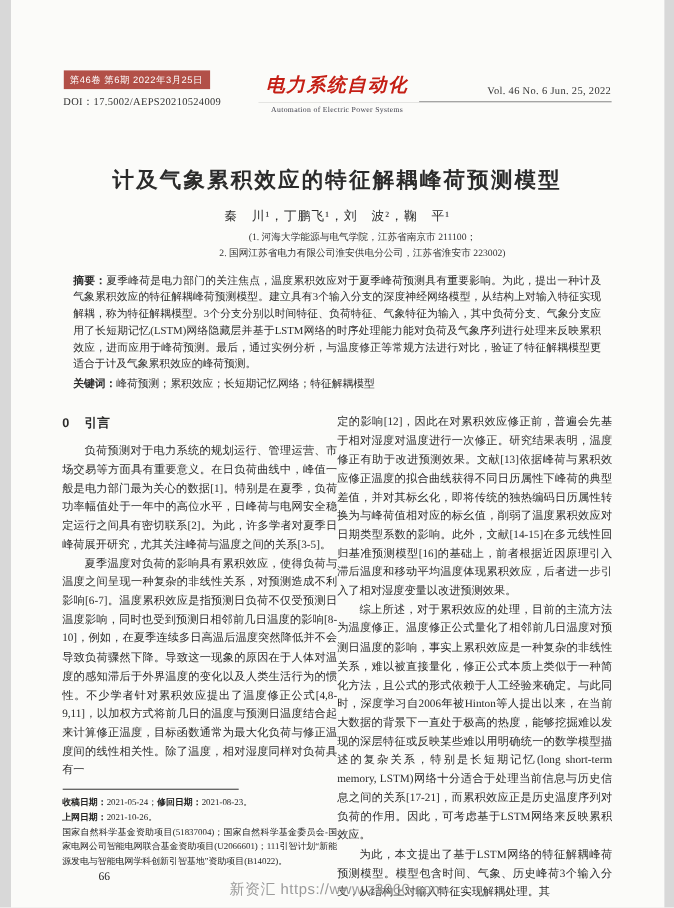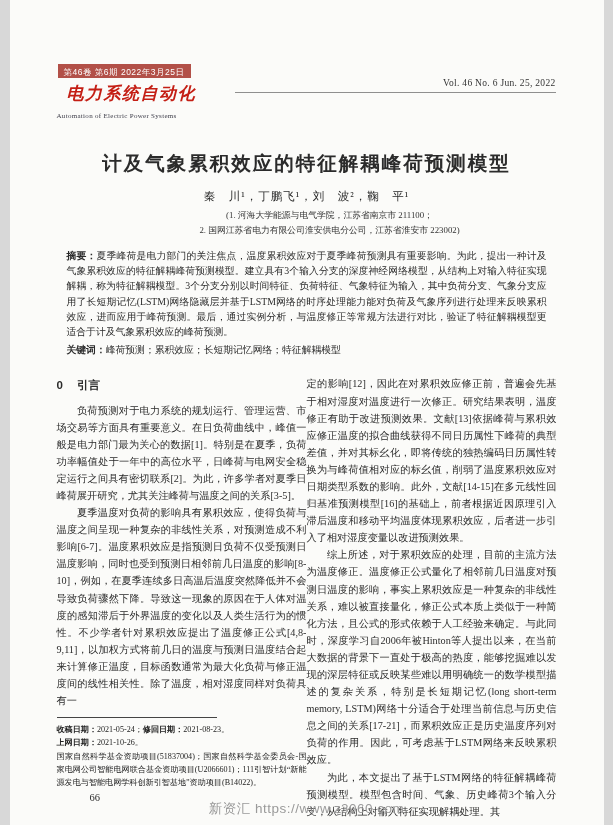--- a/index.html
+++ b/index.html
@@ -12,21 +12,21 @@
   }
   
   .header { position:absolute; top:62px; left:47px; right:47px; height:60px; }
   .issue-box {
     position:absolute; top:2px; left:1px; background:#b25048; color:#fff;
     font-size:8.5px; line-height:1; padding:4px 6px; letter-spacing:0.5px;
     font-family:"Liberation Sans","DejaVu Sans",sans-serif;
   }
   .doi { position:absolute; top:24px; left:1px; font-size:9.5px; letter-spacing:0.3px; color:#333; }
   .header-rule { position:absolute; top:30px; left:178px; right:1px; border-top:1px solid #8f8f8f; z-index:1; }
-  .logo { position:absolute; top:16px; left:0; width:100%; text-align:left; z-index:2; }
+  .logo { position:absolute; top:0; left:0; width:100%; text-align:center; z-index:2; }
   .logo-cn {
     display:inline-block; background:#fbfbf9; padding:0 10px; line-height:31px;
     color:#c41e14; font-weight:bold; font-style:italic; font-size:17px; letter-spacing:1.5px;
   }
   .logo-en { display:block; font-size:7px; color:#3c3c48; letter-spacing:0.3px; margin-top:3px; }
   .vol { position:absolute; top:16px; right:1px; font-size:9.5px; letter-spacing:0.3px; color:#333; }
   
   .main { padding-top:128px; }
   .title {
     text-align:center; font-family:"Liberation Sans","DejaVu Sans",sans-serif;

